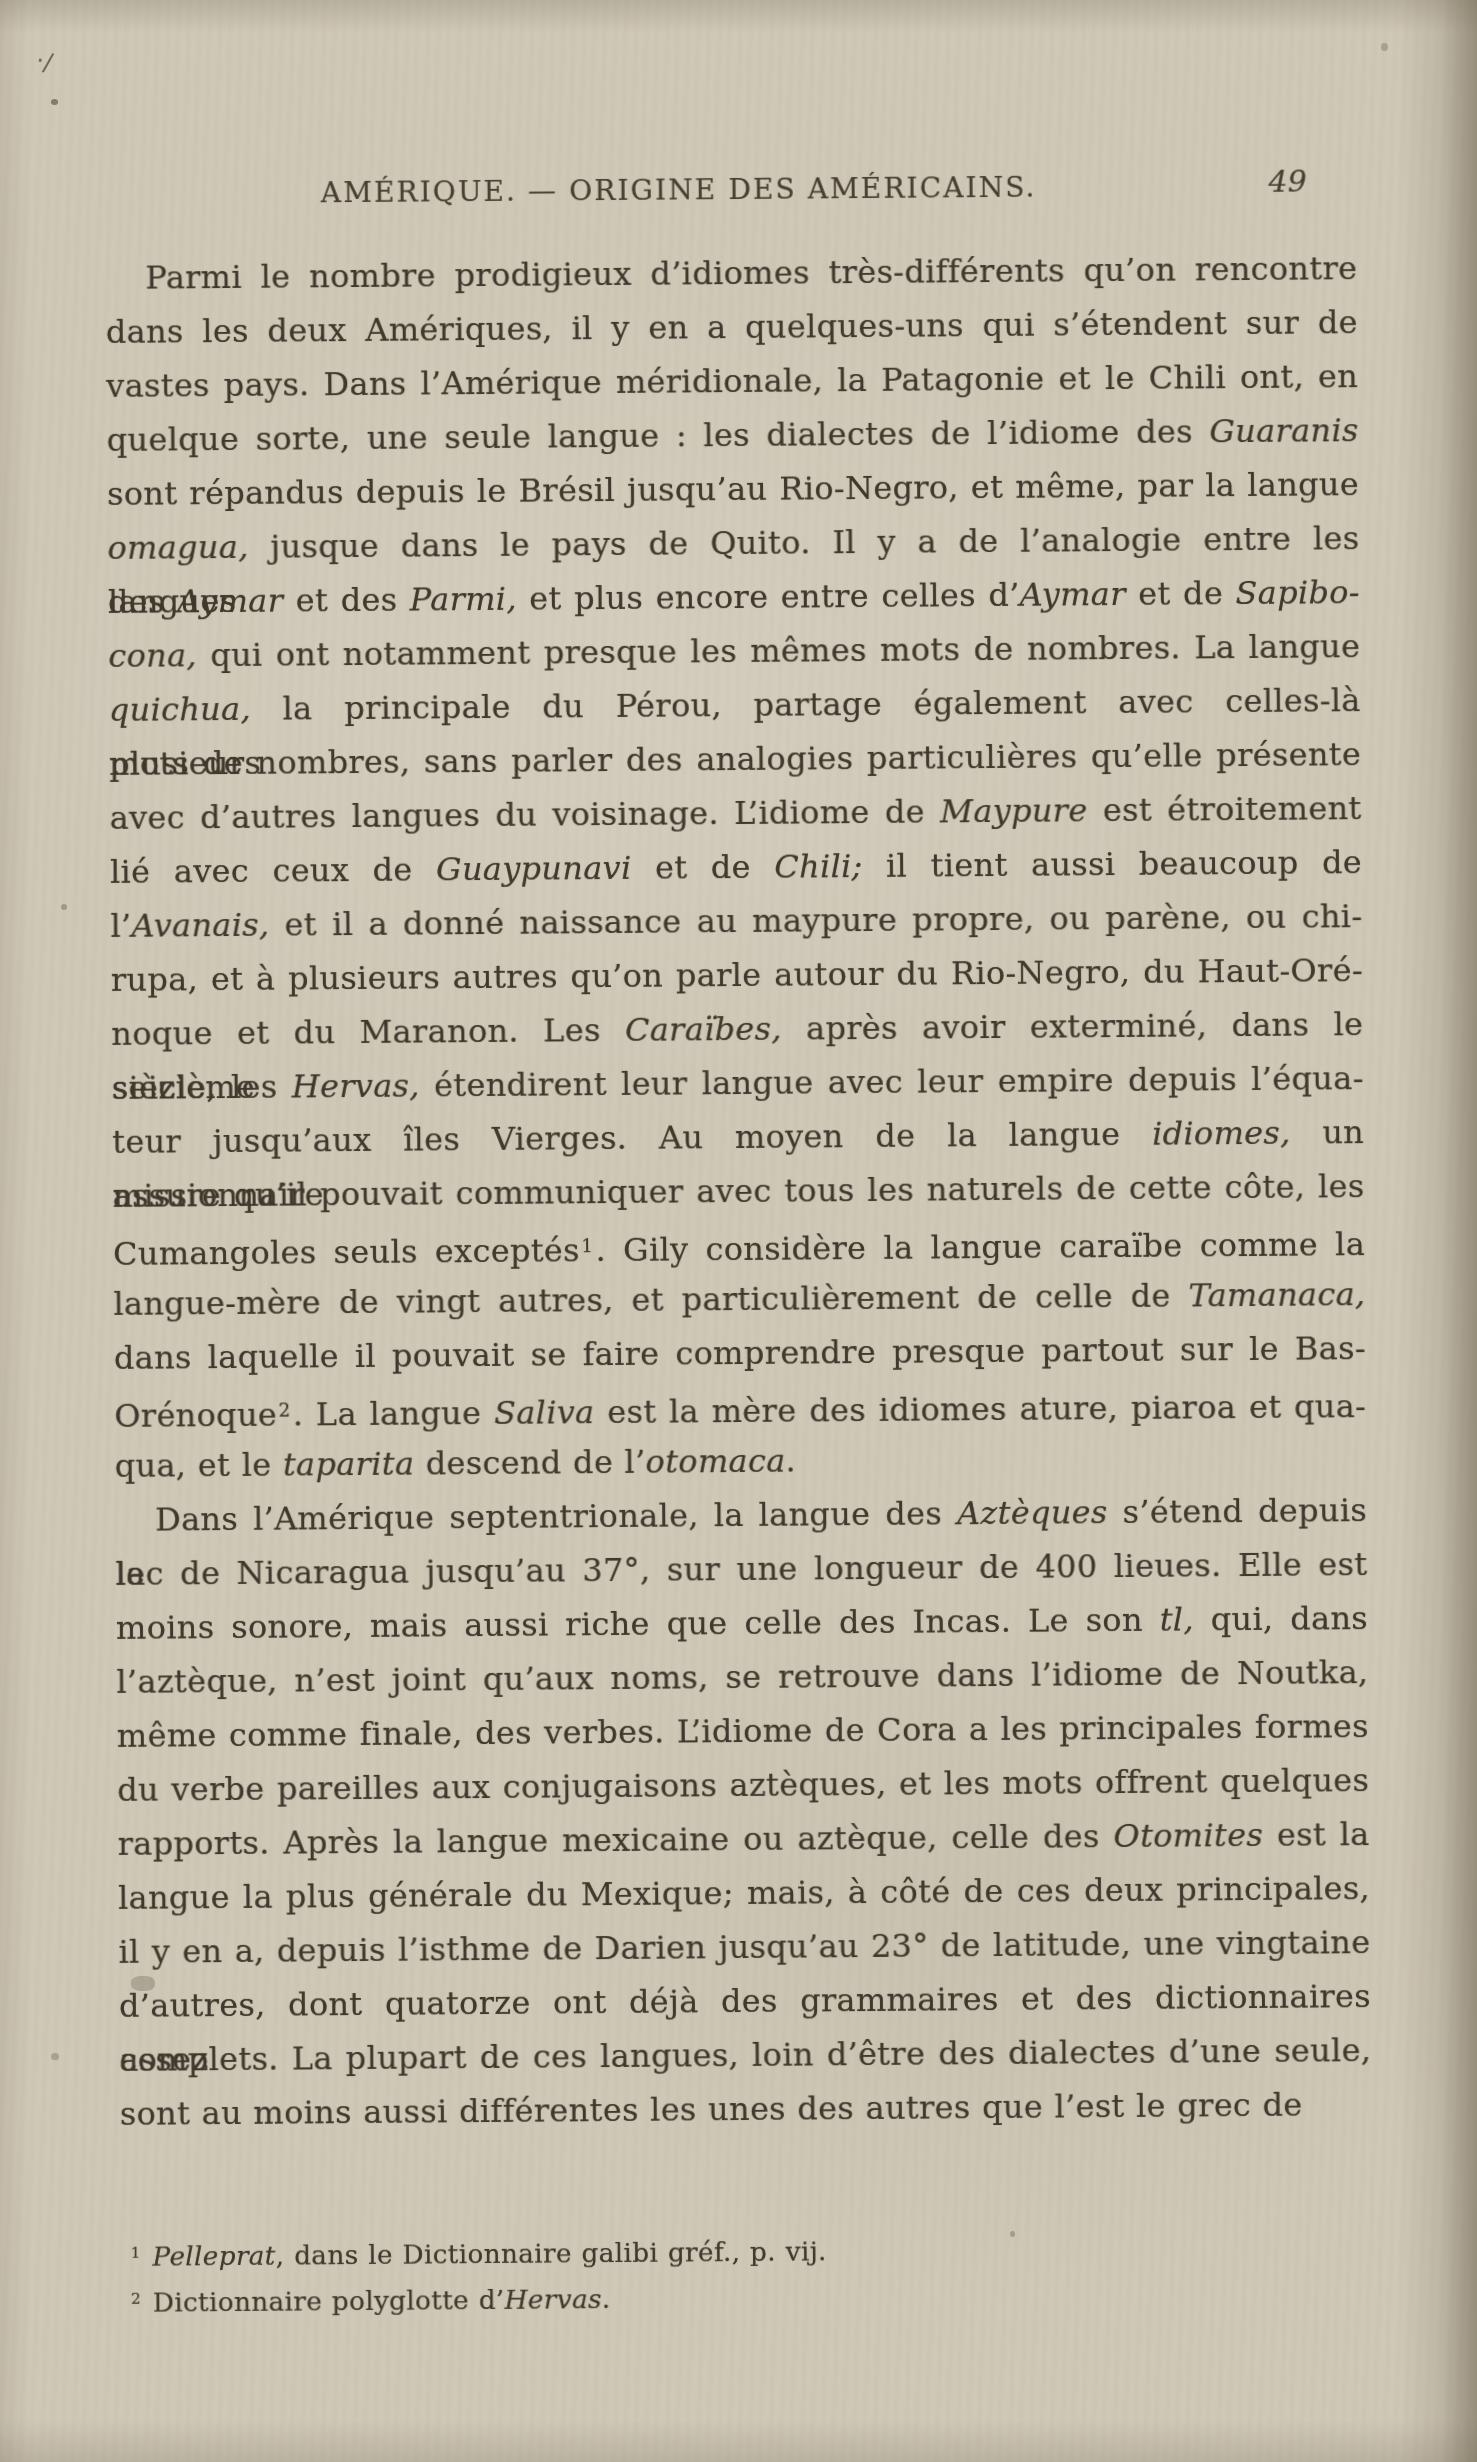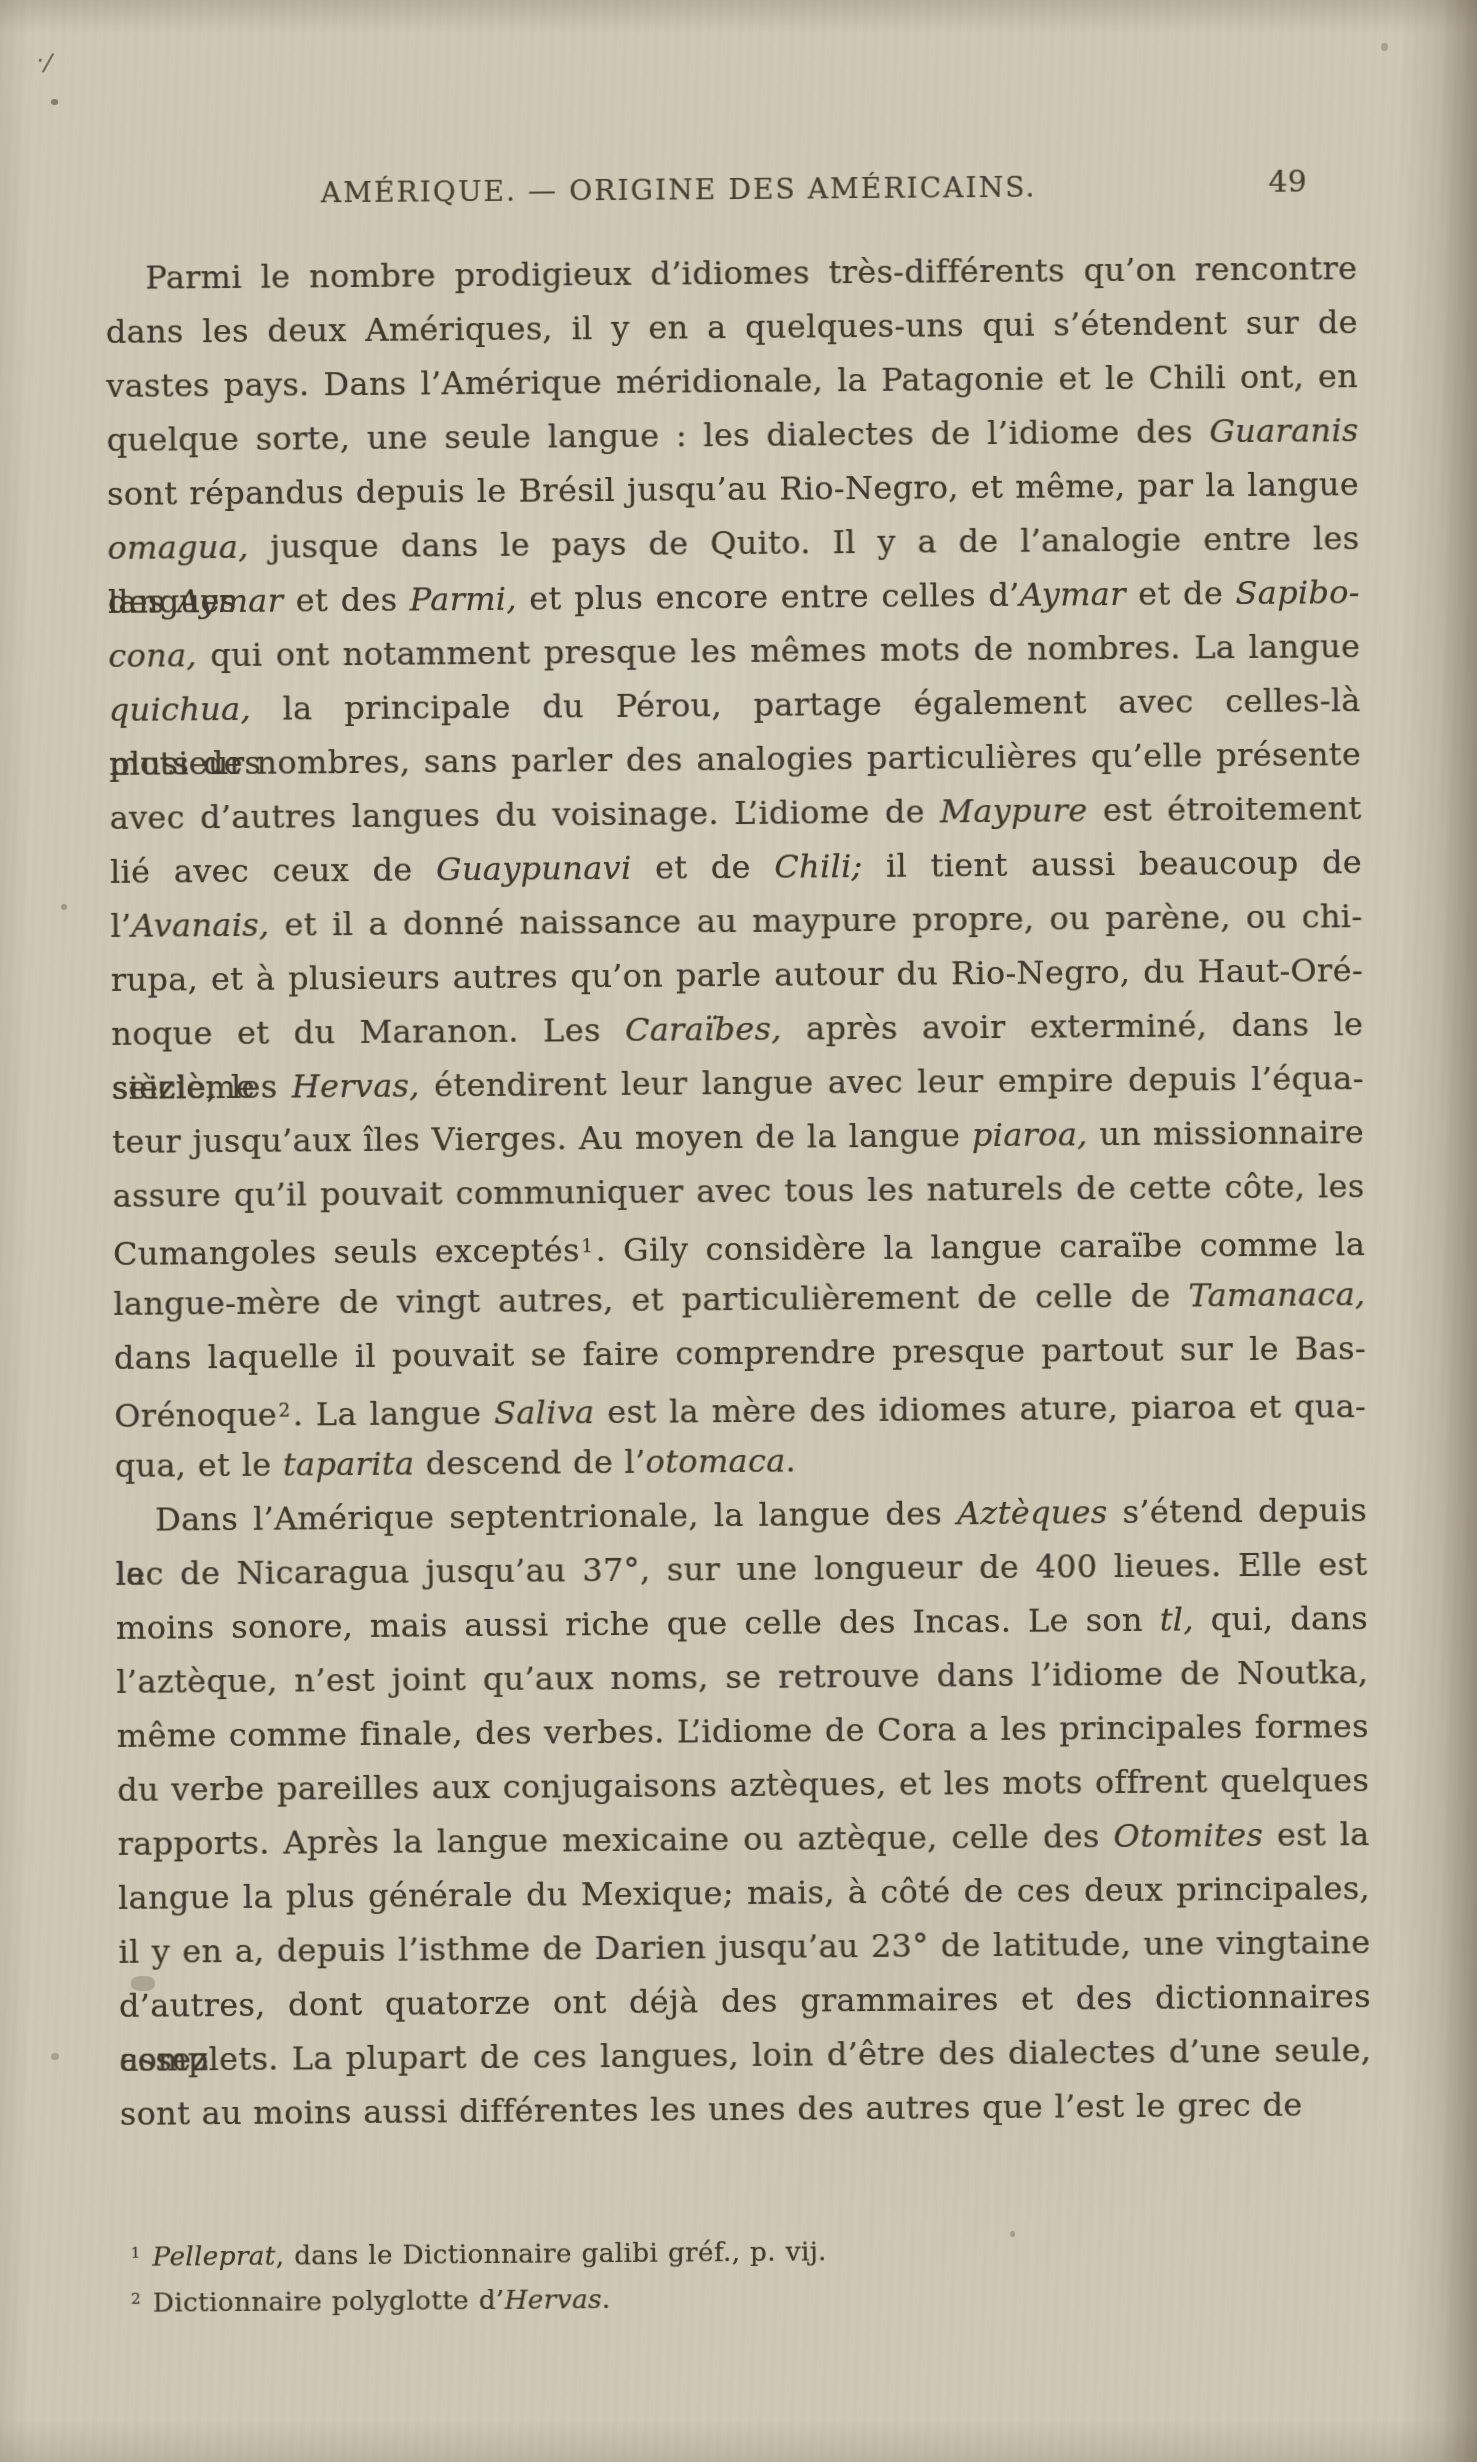--- a/index.html
+++ b/index.html
@@ -28,21 +28,21 @@
   }
   .running-head{
     position:relative;height:40px;line-height:40px;margin-bottom:36px;
     font-size:28px;letter-spacing:2.1px;color:#473f32;
     text-shadow:0 0 0.7px rgba(63,56,44,0.5);
   }
   .running-head .title{
     display:block;text-align:center;position:relative;left:-52px;
   }
   .running-head .pagenum{
-    position:absolute;right:50px;top:-4.2px;font-size:30px;letter-spacing:0;
+    position:absolute;right:50px;top:-4.2px;font-size:30px;letter-spacing:0;font-style:italic;
   }
   .body-text{font-size:32px;}
   .line{
     height:54px;line-height:54px;white-space:normal;
     text-align:justify;text-align-last:justify;
     text-shadow:0 0 0.8px rgba(63,56,44,0.55);
     word-spacing:1px;letter-spacing:0.3px;
   }
   .line.first{text-indent:40px;}
   .line.last{text-align-last:left;}
@@ -90,21 +90,21 @@
           <div class="line"><span>des </span><span class="it">Aymar</span><span> et des </span><span class="it">Parmi,</span><span> et plus encore entre celles d’</span><span class="it">Aymar</span><span> et de </span><span class="it">Sapibo-</span></div>
           <div class="line"><span class="it">cona,</span><span> qui ont notamment presque les mêmes mots de nombres. La langue</span></div>
           <div class="line"><span class="it">quichua,</span><span> la principale du Pérou, partage également avec celles-là plusieurs</span></div>
           <div class="line"><span>mots de nombres, sans parler des analogies particulières qu’elle présente</span></div>
           <div class="line"><span>avec d’autres langues du voisinage. L’idiome de </span><span class="it">Maypure</span><span> est étroitement</span></div>
           <div class="line"><span>lié avec ceux de </span><span class="it">Guaypunavi</span><span> et de </span><span class="it">Chili;</span><span> il tient aussi beaucoup de</span></div>
           <div class="line"><span>l’</span><span class="it">Avanais,</span><span> et il a donné naissance au maypure propre, ou parène, ou chi-</span></div>
           <div class="line"><span>rupa, et à plusieurs autres qu’on parle autour du Rio-Negro, du Haut-Oré-</span></div>
           <div class="line"><span>noque et du Maranon. Les </span><span class="it">Caraïbes,</span><span> après avoir exterminé, dans le seizième</span></div>
           <div class="line"><span>siècle, les </span><span class="it">Hervas,</span><span> étendirent leur langue avec leur empire depuis l’équa-</span></div>
-          <div class="line"><span>teur jusqu’aux îles Vierges. Au moyen de la langue </span><span class="it">piaroa,</span><span> un missionnaire</span></div>
+          <div class="line"><span>teur jusqu’aux îles Vierges. Au moyen de la langue </span><span class="it">idiomes,</span><span> un missionnaire</span></div>
           <div class="line"><span>assure qu’il pouvait communiquer avec tous les naturels de cette côte, les</span></div>
           <div class="line"><span>Cumangoles seuls exceptés</span><span class="sup">1</span><span>. Gily considère la langue caraïbe comme la</span></div>
           <div class="line"><span>langue-mère de vingt autres, et particulièrement de celle de </span><span class="it">Tamanaca,</span></div>
           <div class="line"><span>dans laquelle il pouvait se faire comprendre presque partout sur le Bas-</span></div>
           <div class="line"><span>Orénoque</span><span class="sup">2</span><span>. La langue </span><span class="it">Saliva</span><span> est la mère des idiomes ature, piaroa et qua-</span></div>
           <div class="line last"><span>qua, et le </span><span class="it">taparita</span><span> descend de l’</span><span class="it">otomaca</span><span>.</span></div>
         </div>
       <div class="para">
           <div class="line first"><span>Dans l’Amérique septentrionale, la langue des </span><span class="it">Aztèques</span><span> s’étend depuis le</span></div>
           <div class="line"><span>lac de Nicaragua jusqu’au 37°, sur une longueur de 400 lieues. Elle est</span></div>

